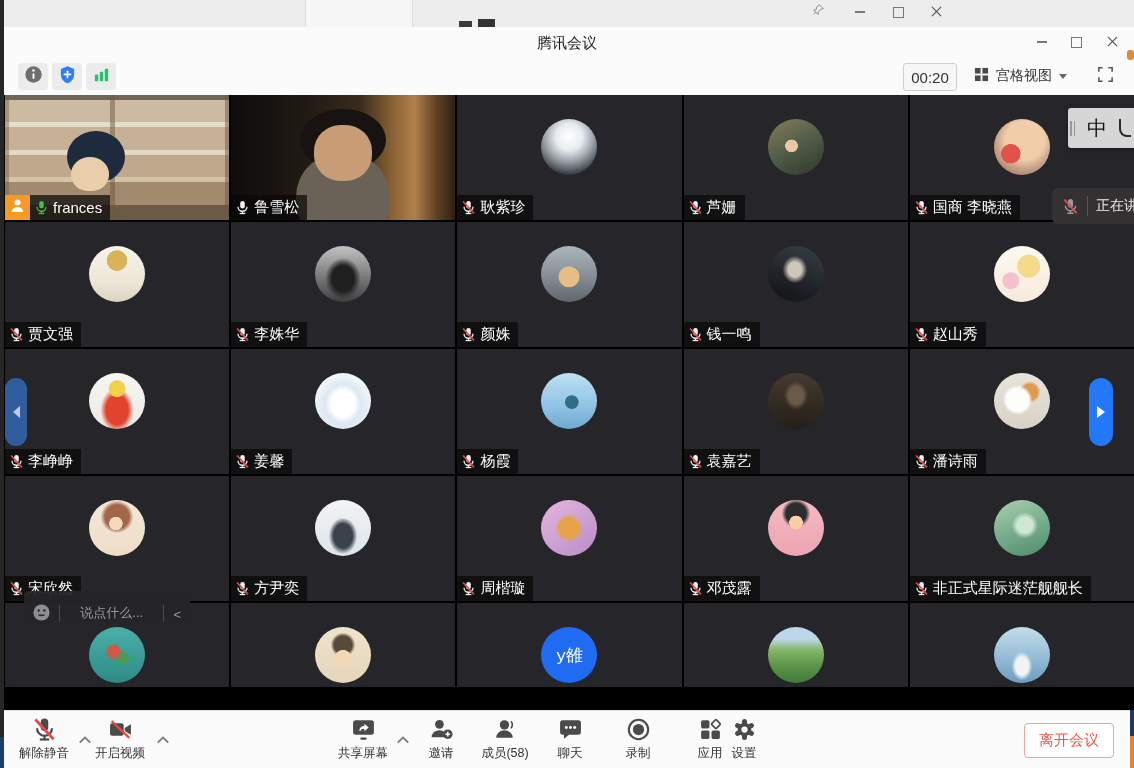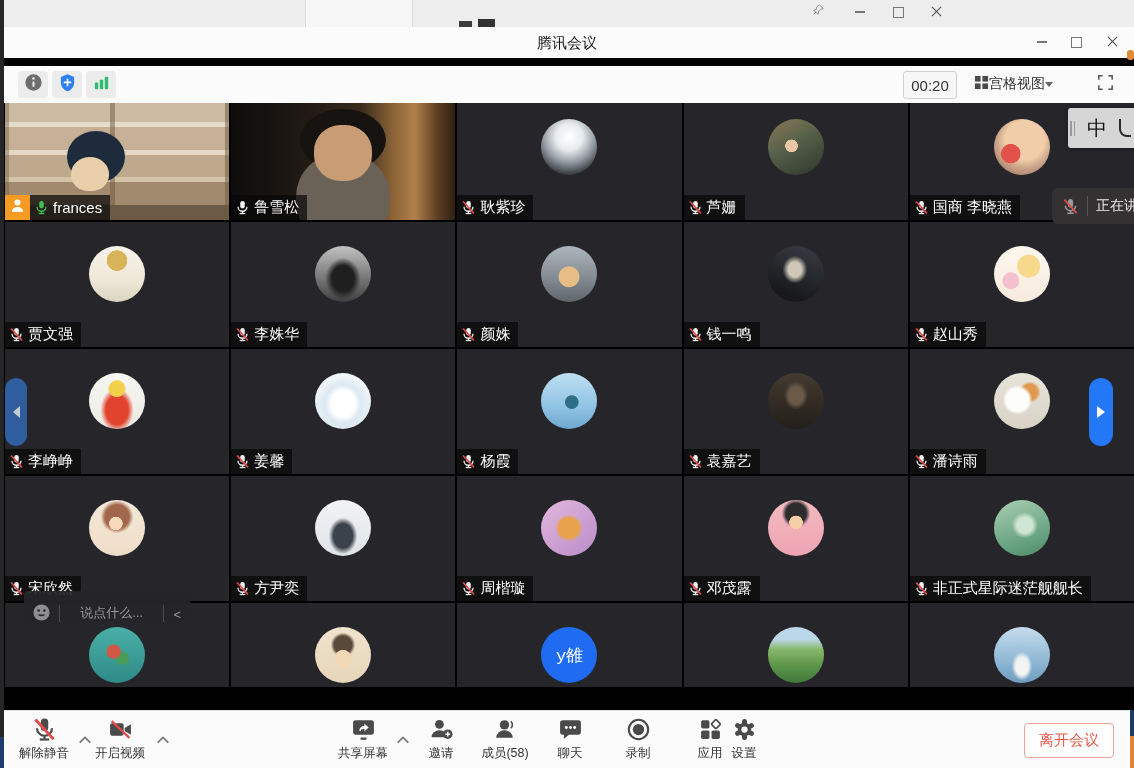--- a/index.html
+++ b/index.html
@@ -12,25 +12,25 @@
   #topstrip .frag1{left:459px;top:21px;width:13px;height:6px;background:#3c3c3c;}
   #topstrip .frag2{left:478px;top:19px;width:17px;height:8px;background:#333;}
   .stripbtn{width:24px;height:20px;top:2px;display:flex;align-items:center;justify-content:center;}
   .minline{width:10px;height:2px;background:#777;}
   .maxbox{width:9px;height:9px;border:1.4px solid #777;}
   
   #titlebar{left:0;top:27px;width:1134px;height:31px;background:#fbfbfb;z-index:5;}
   #title{width:100%;text-align:center;line-height:31px;font-size:15px;color:#1a1a1a;}
   .winbtn{width:28px;height:22px;top:4px;display:flex;align-items:center;justify-content:center;}
   
-  #toolbar{left:0;top:66px;width:1134px;height:37px;background:#fbfbfb;z-index:5;}
+  #toolbar{left:0;top:58px;width:1134px;height:37px;background:#fbfbfb;z-index:5;}
   .tbico{width:30px;height:27px;top:5px;background:#ececec;border-radius:4px;display:flex;align-items:center;justify-content:center;}
   #timerbox{left:903px;top:5px;width:52px;height:26px;background:#f7f7f7;border:1px solid #d0d0d0;border-radius:3px;
             display:flex;align-items:center;justify-content:center;font-size:15px;color:#333;}
-  #viewsel{left:968px;top:3px;height:30px;display:flex;align-items:center;padding:0 6px;}
+  #viewsel{left:968px;top:3px;height:30px;display:flex;align-items:center;gap:7px;padding:0 6px;}
   #viewsel .vlabel{font-size:14px;color:#333;}
   .caretdown{width:0;height:0;border-left:4px solid transparent;border-right:4px solid transparent;border-top:5px solid #666;}
   #fsbtn{left:1092px;top:5px;width:26px;height:26px;display:flex;align-items:center;justify-content:center;}
   
   #grid{left:0;top:95px;width:1129px;height:592px;padding-left:5px;background:#000;overflow:hidden;
         display:grid;grid-template-columns:repeat(5,1fr);grid-auto-rows:125px;gap:2px;z-index:1;}
   .tile{position:relative;background:#26262a;overflow:hidden;}
   .tile.active{box-shadow:inset 0 0 0 2px #3da24b;}
   .labelrow{position:absolute;left:0;bottom:0;display:flex;align-items:stretch;z-index:3;}
   .host{width:25px;height:25px;background:#f59a23;display:flex;align-items:center;justify-content:center;}

